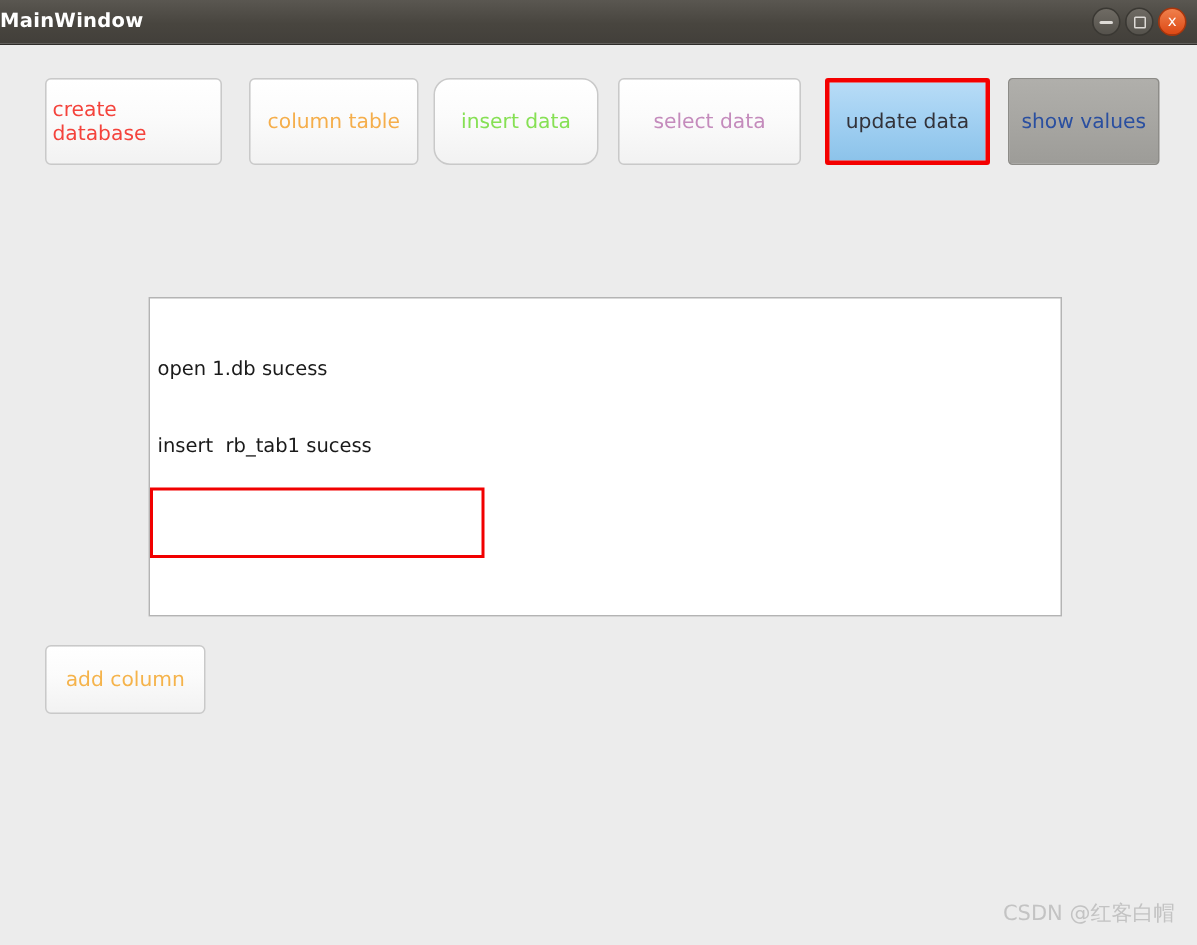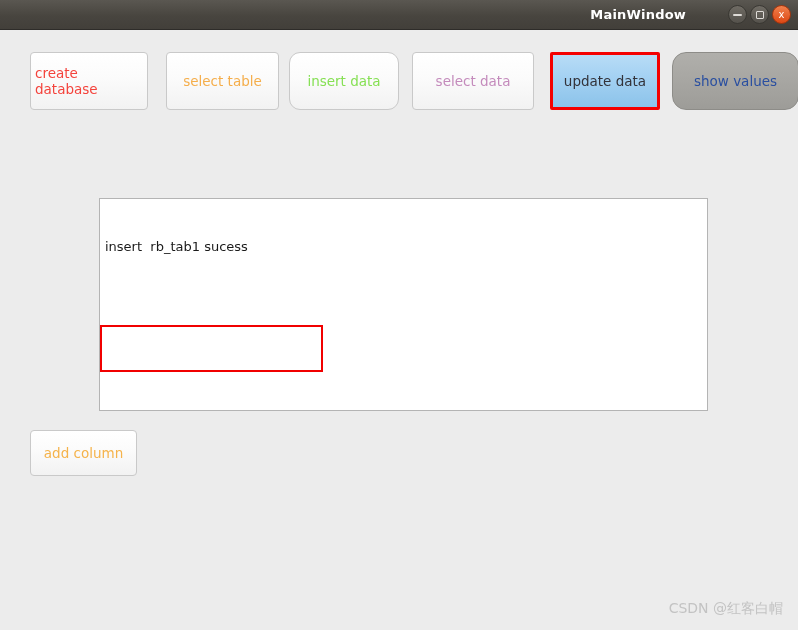--- a/index.html
+++ b/index.html
@@ -23,21 +23,21 @@
     height: 30px;
     background: linear-gradient(to bottom, #5a5751 0%, #48453f 55%, #423f3a 100%);
     border-bottom: 1px solid #2e2c29;
     box-sizing: border-box;
   }
   .titlebar-title {
     position: absolute;
     left: 0; top: 0;
     width: 686px;
     line-height: 29px;
-    text-align: right;
+    text-align: left;
     color: #ffffff;
     font-size: 13px;
     font-weight: bold;
     letter-spacing: 0.2px;
   }
   .win-buttons {
     position: absolute;
     right: 7px;
     top: 5px;
     display: flex;
@@ -107,25 +107,25 @@
   .btn.select-data     { left: 412px; top: 52px; width: 122px; height: 58px; color: #c48bbc; }
 
   .btn.update-data {
     left: 550px; top: 52px; width: 110px; height: 58px;
     color: #33333a;
     background: linear-gradient(to bottom, #b8dcf6 0%, #a5d2f3 40%, #8cc3ea 100%);
     border: 3px solid #f40000;
     border-radius: 2px;
   }
   .btn.show-values {
-    left: 672px; top: 52px; width: 127px; height: 58px;
+    left: 672px; top: 52px; width: 101px; height: 58px;
     color: #2a4fa0;
     background: linear-gradient(to bottom, #b0afab 0%, #a7a6a2 50%, #9d9c98 100%);
     border: 1px solid #8d8c88;
-    border-radius: 14px;
+    border-radius: 3px;
   }
   .btn.add-column { left: 30px; top: 430px; width: 107px; height: 46px; color: #f5b34b; }
 
   
   .textarea-box {
     position: absolute;
     left: 99px;
     top: 198px;
     width: 609px;
     height: 213px;
@@ -182,28 +182,29 @@
     <div class="win-btn">
       <span class="maximize-sq"></span>
     </div>
     <div class="win-btn close">
       <span class="glyph">x</span>
     </div>
   </div>
 </div>
 
 <div class="btn create-database">create database</div>
-<div class="btn create-table">select table</div>
+<div class="btn create-table">column table</div>
 <div class="btn insert-data">insert data</div>
 <div class="btn select-data">select data</div>
 <div class="btn update-data">update data</div>
 <div class="btn show-values">show values</div>
 
 <div class="textarea-box">
   <div class="log-lines">
+    <div class="log-line">open 1.db sucess</div>
     <div class="log-line">insert  rb_tab1 sucess</div>
     
     
     
     
     
   </div>
 </div>
 
 <div class="red-annotation"></div>

